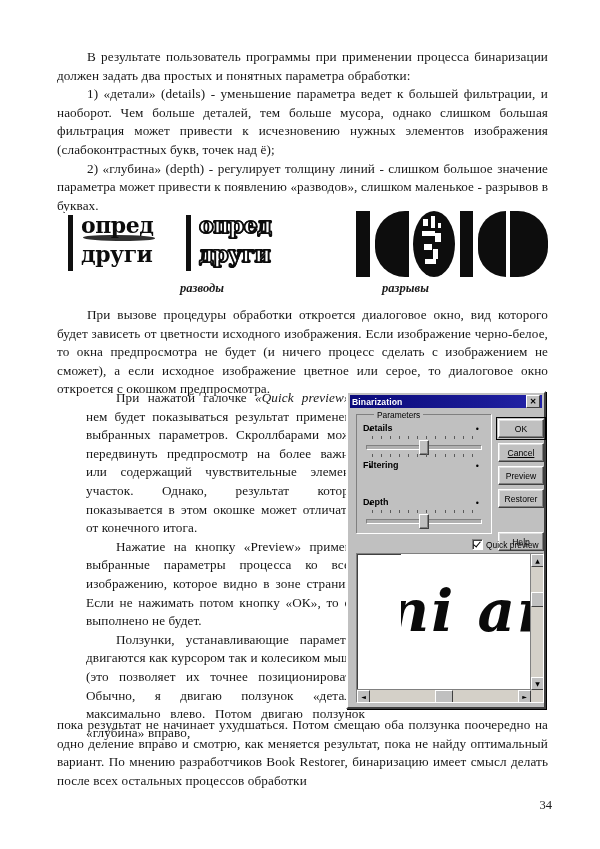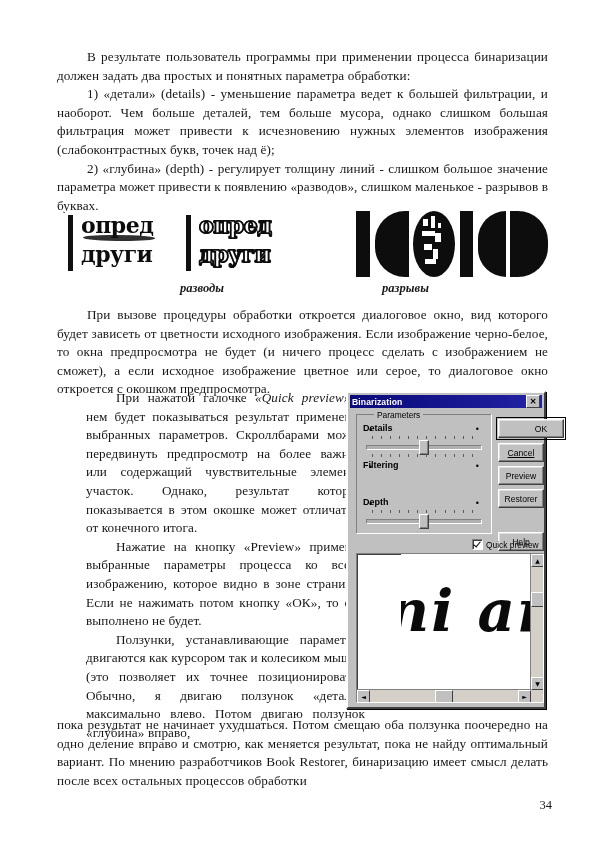--- a/index.html
+++ b/index.html
@@ -518,21 +518,21 @@
             <i style="left:84%"></i>
             <i style="left:92%"></i>
         </div>
         <div class="track-wrap">
           <div class="track"></div>
           <div class="thumb" style="left:46%;"></div>
         </div>
       </div>
     </div>
 
-    <div class="btn def" style="top:26px;padding-left:20px;">OK</div>
+    <div class="btn def" style="top:26px;">OK</div>
     <div class="btn" style="top:50px;text-decoration:underline;">Cancel</div>
     <div class="btn" style="top:73px;">Preview</div>
     <div class="btn" style="top:96px;">Restorer</div>
     <div class="btn" style="top:119px;margin-top:20px;">Help</div>
 
     <div class="chk-row">
       <div class="chkbox"></div>
       <span>Quick preview</span>
     </div>
 

